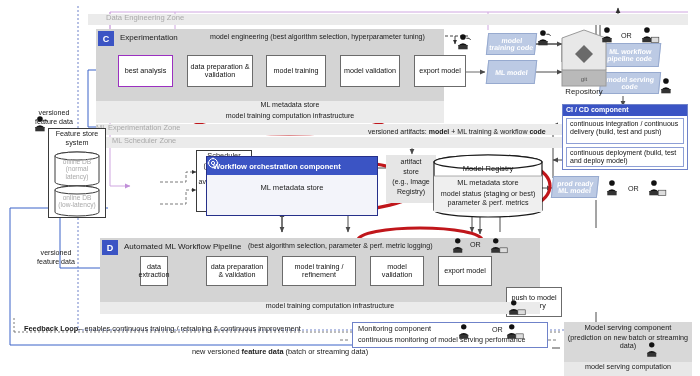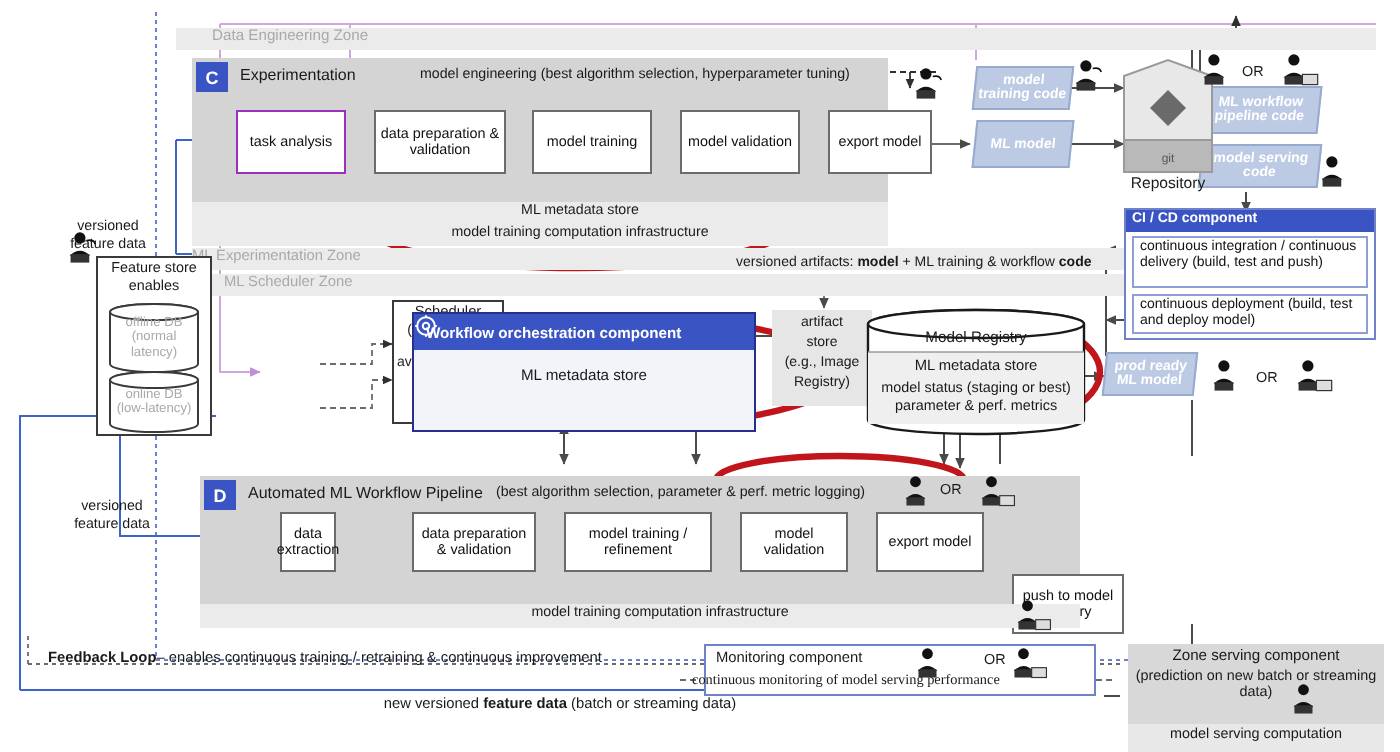--- a/index.html
+++ b/index.html
@@ -141,21 +141,21 @@
   </svg>
 
   <div class="abs zoneband2" style="left:88px;top:14px;width:600px;height:11px;"></div>
   <div class="txt gray b" style="left:106px;top:14px;font-size:7.6px;">Data Engineering Zone</div>
 
   <div class="abs zoneband" style="left:96px;top:29px;width:348px;height:72px;"></div>
   <div class="abs badge" style="left:98px;top:31px;width:16px;height:15px;">C</div>
   <div class="txt b" style="left:120px;top:34px;font-size:8px;">Experimentation</div>
   <div class="txt" style="left:210px;top:34px;font-size:7.1px;">model engineering (best algorithm selection, hyperparameter tuning)</div>
 
-  <div class="abs box" style="left:118px;top:55px;width:55px;height:32px;border:1.6px solid #9b30c0;">task analysis</div>
+  <div class="abs box" style="left:118px;top:55px;width:55px;height:32px;border:1.6px solid #9b30c0;">best analysis</div>
   <div class="abs box" style="left:187px;top:55px;width:66px;height:32px;">data preparation &amp; validation</div>
   <div class="abs box" style="left:266px;top:55px;width:60px;height:32px;">model training</div>
   <div class="abs box" style="left:340px;top:55px;width:60px;height:32px;">model validation</div>
   <div class="abs box" style="left:414px;top:55px;width:52px;height:32px;">export model</div>
 
   <div class="abs zoneband2" style="left:96px;top:101px;width:348px;height:11px;"></div>
   <div class="abs zoneband2" style="left:96px;top:112px;width:348px;height:11px;"></div>
   <div class="txt c" style="left:170px;top:102px;width:240px;font-size:7.1px;">ML metadata store</div>
   <div class="txt c" style="left:150px;top:113px;width:280px;font-size:7.1px;">model training computation infrastructure</div>
 
@@ -164,21 +164,21 @@
   <div class="abs zoneband2" style="left:96px;top:137px;width:592px;height:11px;"></div>
   <div class="txt gray b" style="left:112px;top:137px;font-size:7.4px;">ML Scheduler Zone</div>
 
   <div class="txt c" style="left:18px;top:110px;width:72px;font-size:7.1px;">versioned</div>
   <div class="txt c b" style="left:18px;top:119px;width:72px;font-size:7.1px;">feature data</div>
   <div class="txt c" style="left:20px;top:250px;width:72px;font-size:7.1px;">versioned</div>
   <div class="txt c b" style="left:20px;top:259px;width:72px;font-size:7.1px;">feature data</div>
 
   <div class="abs" style="left:48px;top:128px;width:58px;height:90px;border:1px solid #3a3a3a;background:#fff;"></div>
   <div class="txt c b" style="left:48px;top:130px;width:58px;font-size:7.2px;">Feature store</div>
-  <div class="txt c b" style="left:48px;top:139px;width:58px;font-size:7.2px;">enables</div>
+  <div class="txt c b" style="left:48px;top:139px;width:58px;font-size:7.2px;">system</div>
   <svg width="700" height="376" style="pointer-events:none">
     <g>
       <path d="M55,156 a22,4 0 0,1 44,0 l0,26 a22,4 0 0,1 -44,0 z" fill="#fff" stroke="#3a3a3a" stroke-width="1"></path>
       <ellipse cx="77" cy="156" rx="22" ry="4" fill="#fff" stroke="#3a3a3a" stroke-width="1"></ellipse>
     </g>
     <g>
       <path d="M55,190 a22,4 0 0,1 44,0 l0,22 a22,4 0 0,1 -44,0 z" fill="#fff" stroke="#3a3a3a" stroke-width="1"></path>
       <ellipse cx="77" cy="190" rx="22" ry="4" fill="#fff" stroke="#3a3a3a" stroke-width="1"></ellipse>
     </g>
   </svg>
@@ -257,26 +257,26 @@
   <div class="abs box" style="left:282px;top:256px;width:74px;height:30px;">model training / refinement</div>
   <div class="abs box" style="left:370px;top:256px;width:54px;height:30px;">model validation</div>
   <div class="abs box" style="left:438px;top:256px;width:54px;height:30px;">export model</div>
   <div class="abs box" style="left:506px;top:256px;width:56px;height:30px;margin-top:31px;">push to model registry</div>
 
   <div class="abs zoneband2" style="left:100px;top:302px;width:440px;height:12px;"></div>
   <div class="txt c" style="left:180px;top:303px;width:300px;font-size:7.1px;">model training computation infrastructure</div>
 
   <div class="abs panel" style="left:352px;top:322px;width:196px;height:26px;"></div>
   <div class="txt b" style="left:358px;top:325px;font-size:7.4px;">Monitoring component</div>
-  <div class="txt" style="left:346px;top:336px;font-size:7.2px;font-family:Liberation Serif, serif;">continuous monitoring of model serving performance</div>
+  <div class="txt" style="left:358px;top:336px;font-size:7.2px;">continuous monitoring of model serving performance</div>
   <div class="txt b" style="left:492px;top:326px;font-size:7.2px;">OR</div>
 
   <div class="abs" style="left:564px;top:322px;width:128px;height:40px;background:#d8d8d8;"></div>
   <div class="abs" style="left:564px;top:362px;width:128px;height:14px;background:#e8e8e8;"></div>
-  <div class="txt c b" style="left:564px;top:324px;width:128px;font-size:7.6px;">Zone serving component</div>
+  <div class="txt c b" style="left:564px;top:324px;width:128px;font-size:7.6px;">Model serving component</div>
   <div class="txt c" style="left:566px;top:334px;width:124px;font-size:7.2px;">(prediction on new batch or streaming data)</div>
   <div class="txt c" style="left:564px;top:363px;width:128px;font-size:7.2px;">model serving computation</div>
 
   <div class="txt" style="left:24px;top:325px;font-size:7.4px;"><b>Feedback Loop</b><span>– enables continuous training / retraining &amp; continuous improvement</span></div>
   <div class="txt c" style="left:120px;top:348px;width:320px;font-size:7.4px;"><span>new versioned </span><b>feature data</b><span> (batch or streaming data)</span></div>
 
   <svg width="700" height="376" style="pointer-events:none">
     <g id="actors" fill="#1a1a1a">
 
       <g transform="translate(34,116) scale(0.85)">

